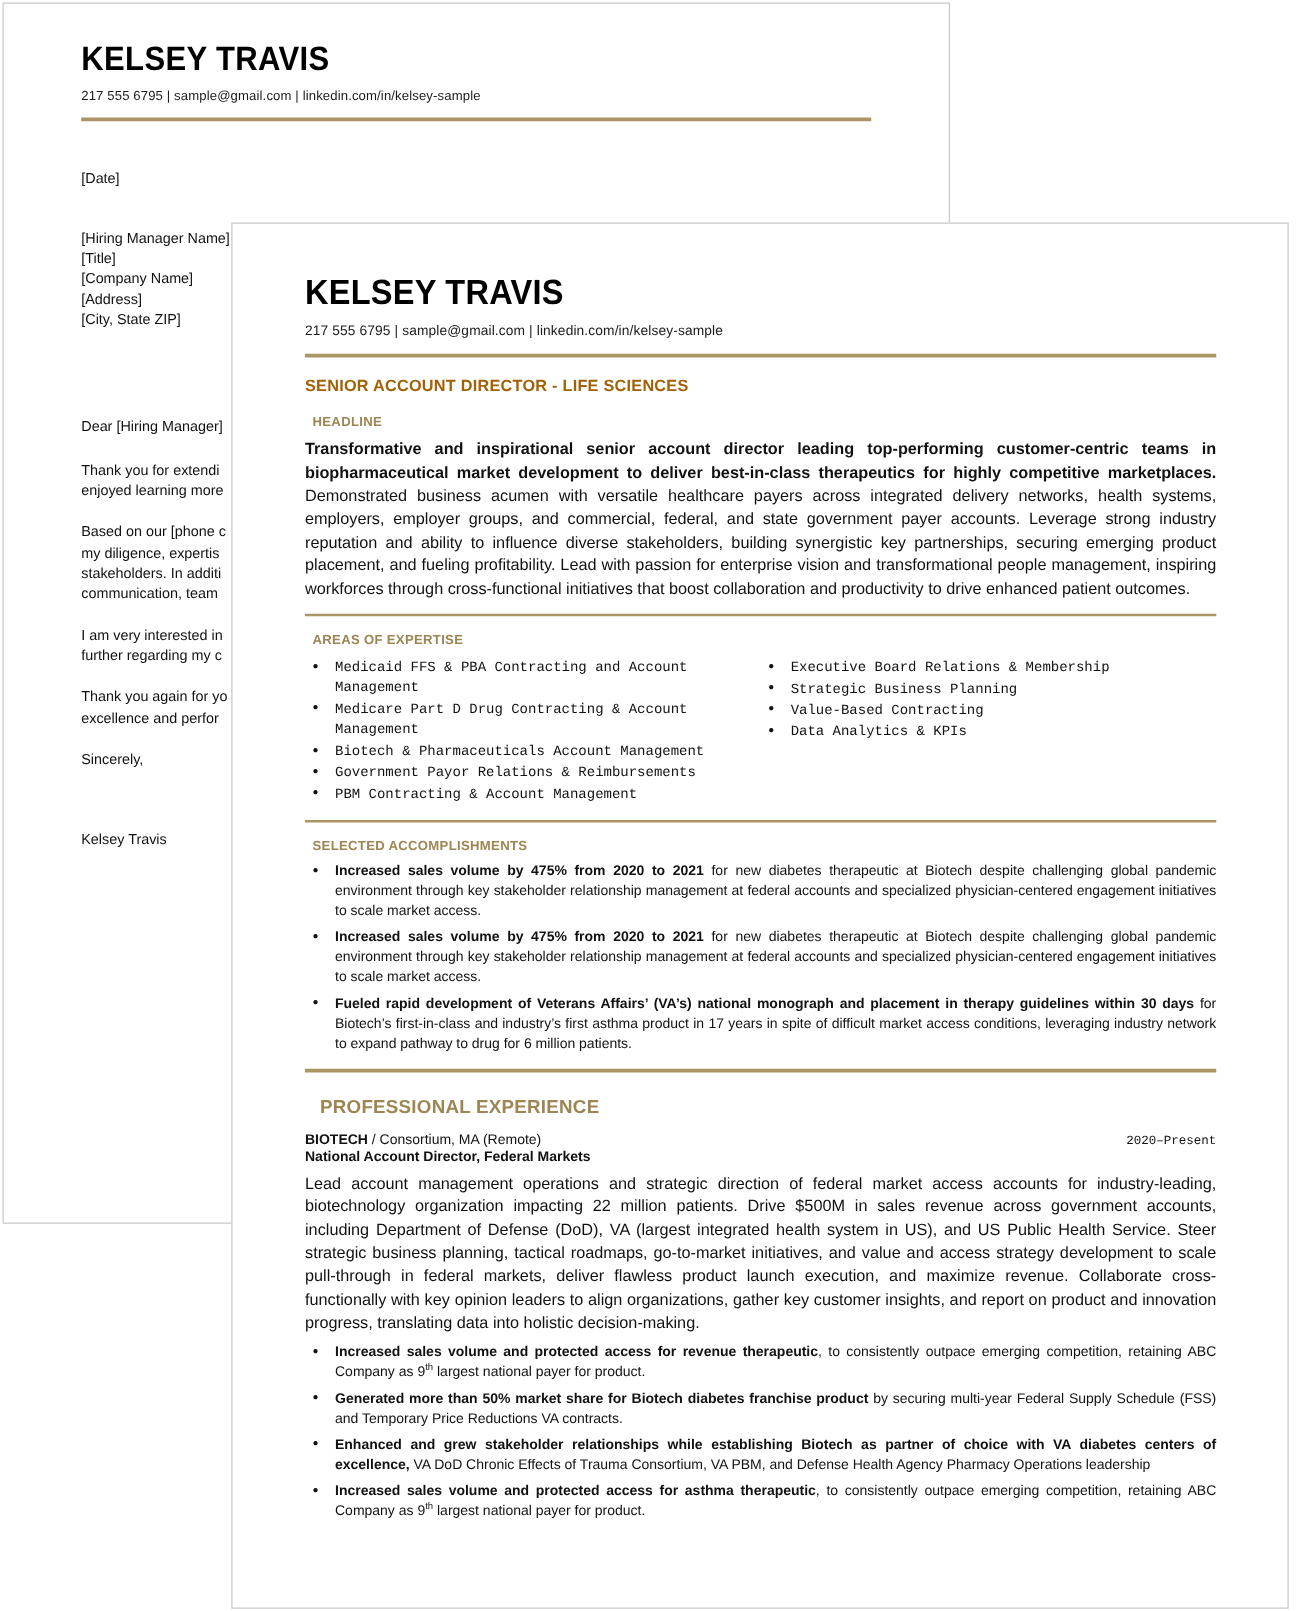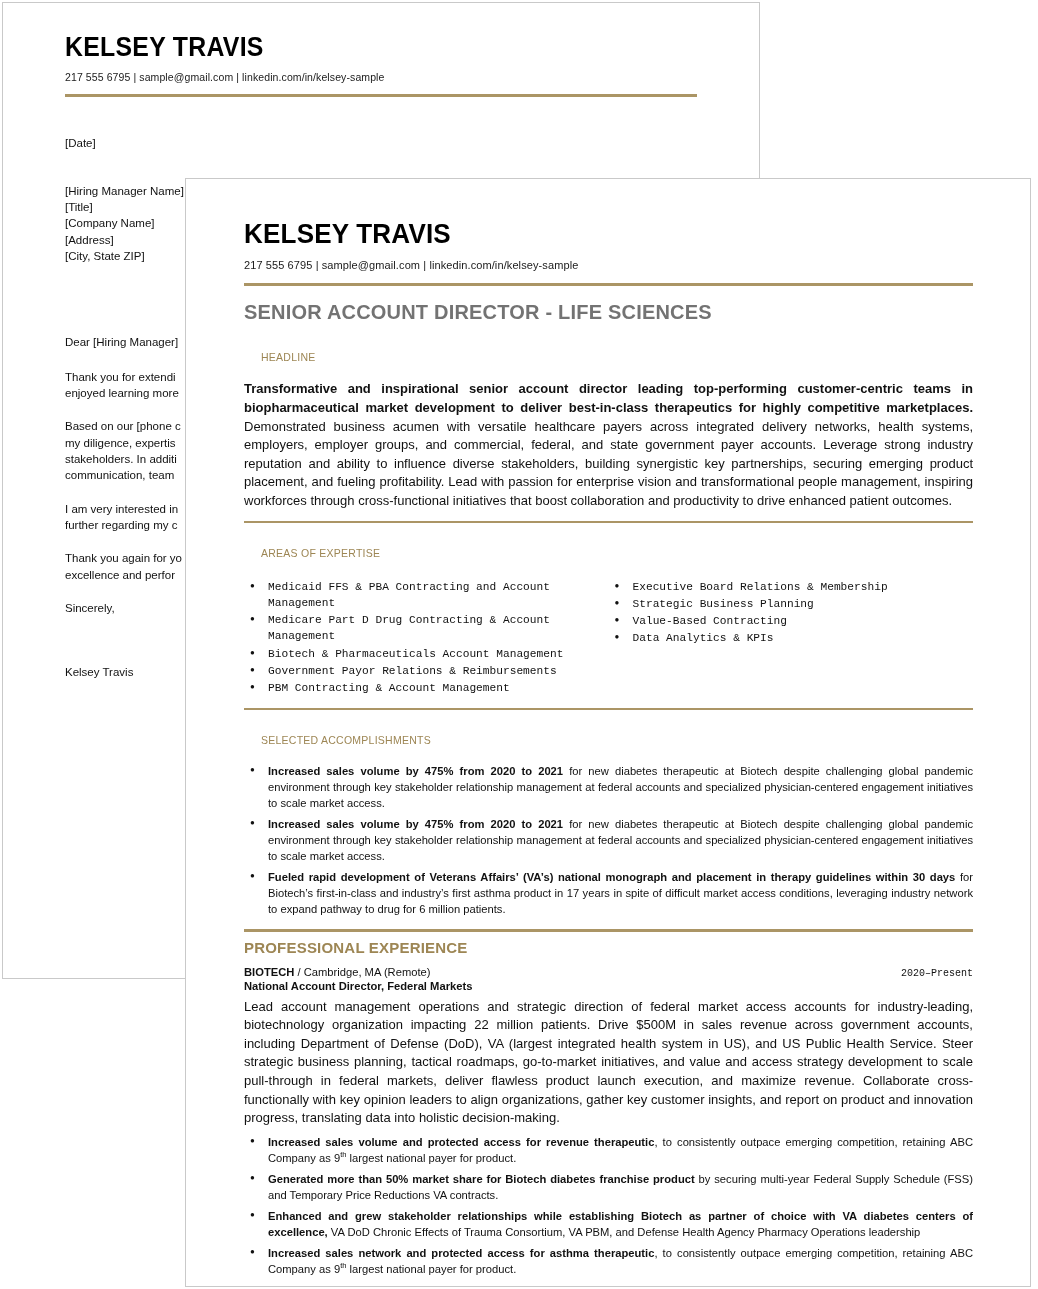--- a/index.html
+++ b/index.html
@@ -101,39 +101,39 @@
     white-space: nowrap;
   }
   .rule {
     background: #ab9565;
     width: 100%;
   }
   .rule-thick { height: 3px; }
   .rule-thin  { height: 2px; }
 
   .rs-title {
-    font-size: 20px;
-    font-weight: bold;
-    color: #737373;
+    font-size: 13px;
+    font-weight: bold;
+    color: #a16207;
     letter-spacing: 0.2px;
     margin: 15px 0 0 0;
   }
   .sec-head {
     font-size: 10.5px;
-    font-weight: normal;
+    font-weight: bold;
     color: #9d8654;
     letter-spacing: 0.25px;
-    margin: 17px;
+    margin: 6px;
   }
   .sec-head-lg {
     font-size: 15px;
     font-weight: bold;
     color: #9d8654;
     letter-spacing: 0.2px;
-    margin: 0;
+    margin: 12px;
   }
 
   .body-text {
     font-size: 13px;
     line-height: 1.43;
     color: #111111;
     text-align: justify;
     margin: 3px 0 0 0;
   }
   .body-text b, .bold { font-weight: bold; }
@@ -305,28 +305,28 @@
       <li><b>Fueled rapid development of Veterans Affairs’ (VA’s) national monograph and placement in therapy guidelines within 30 days</b><span> for Biotech’s first-in-class and industry’s first asthma product in 17 years in spite of difficult market access conditions, leveraging industry network to expand pathway to drug for 6 million patients.</span></li>
     </ul>
 
     <div class="divider-block" style="margin-top:12px">
       <div class="rule rule-thick"></div>
     </div>
     <div style="height:7px"></div>
     <h3 class="sec-head-lg">PROFESSIONAL EXPERIENCE</h3>
 
     <div class="job-row">
-      <div class="job-left"><span class="company">BIOTECH</span><span> / Cambridge, MA (Remote)</span></div>
+      <div class="job-left"><span class="company">BIOTECH</span><span> / Consortium, MA (Remote)</span></div>
       <div class="job-dates">2020–Present</div>
     </div>
     <div class="job-title">National Account Director, Federal Markets</div>
 
     <p class="body-text" style="margin-top:6px">Lead account management operations and strategic direction of federal market access accounts for industry-leading, biotechnology organization impacting 22 million patients. Drive $500M in sales revenue across government accounts, including Department of Defense (DoD), VA (largest integrated health system in US), and US Public Health Service. Steer strategic business planning, tactical roadmaps, go-to-market initiatives, and value and access strategy development to scale pull-through in federal markets, deliver flawless product launch execution, and maximize revenue. Collaborate cross-functionally with key opinion leaders to align organizations, gather key customer insights, and report on product and innovation progress, translating data into holistic decision-making.</p>
 
     <ul class="bul just spaced" style="margin-top:6px">
       <li><b>Increased sales volume and protected access for revenue therapeutic</b><span>, to consistently outpace emerging competition, retaining ABC Company as 9</span><sup>th</sup><span> largest national payer for product.</span></li>
       <li><b>Generated more than 50% market share for Biotech diabetes franchise product</b><span> by securing multi-year Federal Supply Schedule (FSS) and Temporary Price Reductions VA contracts.</span><sup></sup><span></span></li>
       <li><b>Enhanced and grew stakeholder relationships while establishing Biotech as partner of choice with VA diabetes centers of excellence,</b><span> VA DoD Chronic Effects of Trauma Consortium, VA PBM, and Defense Health Agency Pharmacy Operations leadership</span><sup></sup><span></span></li>
-      <li><b>Increased sales network and protected access for asthma therapeutic</b><span>, to consistently outpace emerging competition, retaining ABC Company as 9</span><sup>th</sup><span> largest national payer for product.</span></li>
+      <li><b>Increased sales volume and protected access for asthma therapeutic</b><span>, to consistently outpace emerging competition, retaining ABC Company as 9</span><sup>th</sup><span> largest national payer for product.</span></li>
     </ul>
 
   </div>
 </div>
 
 </body></html>

